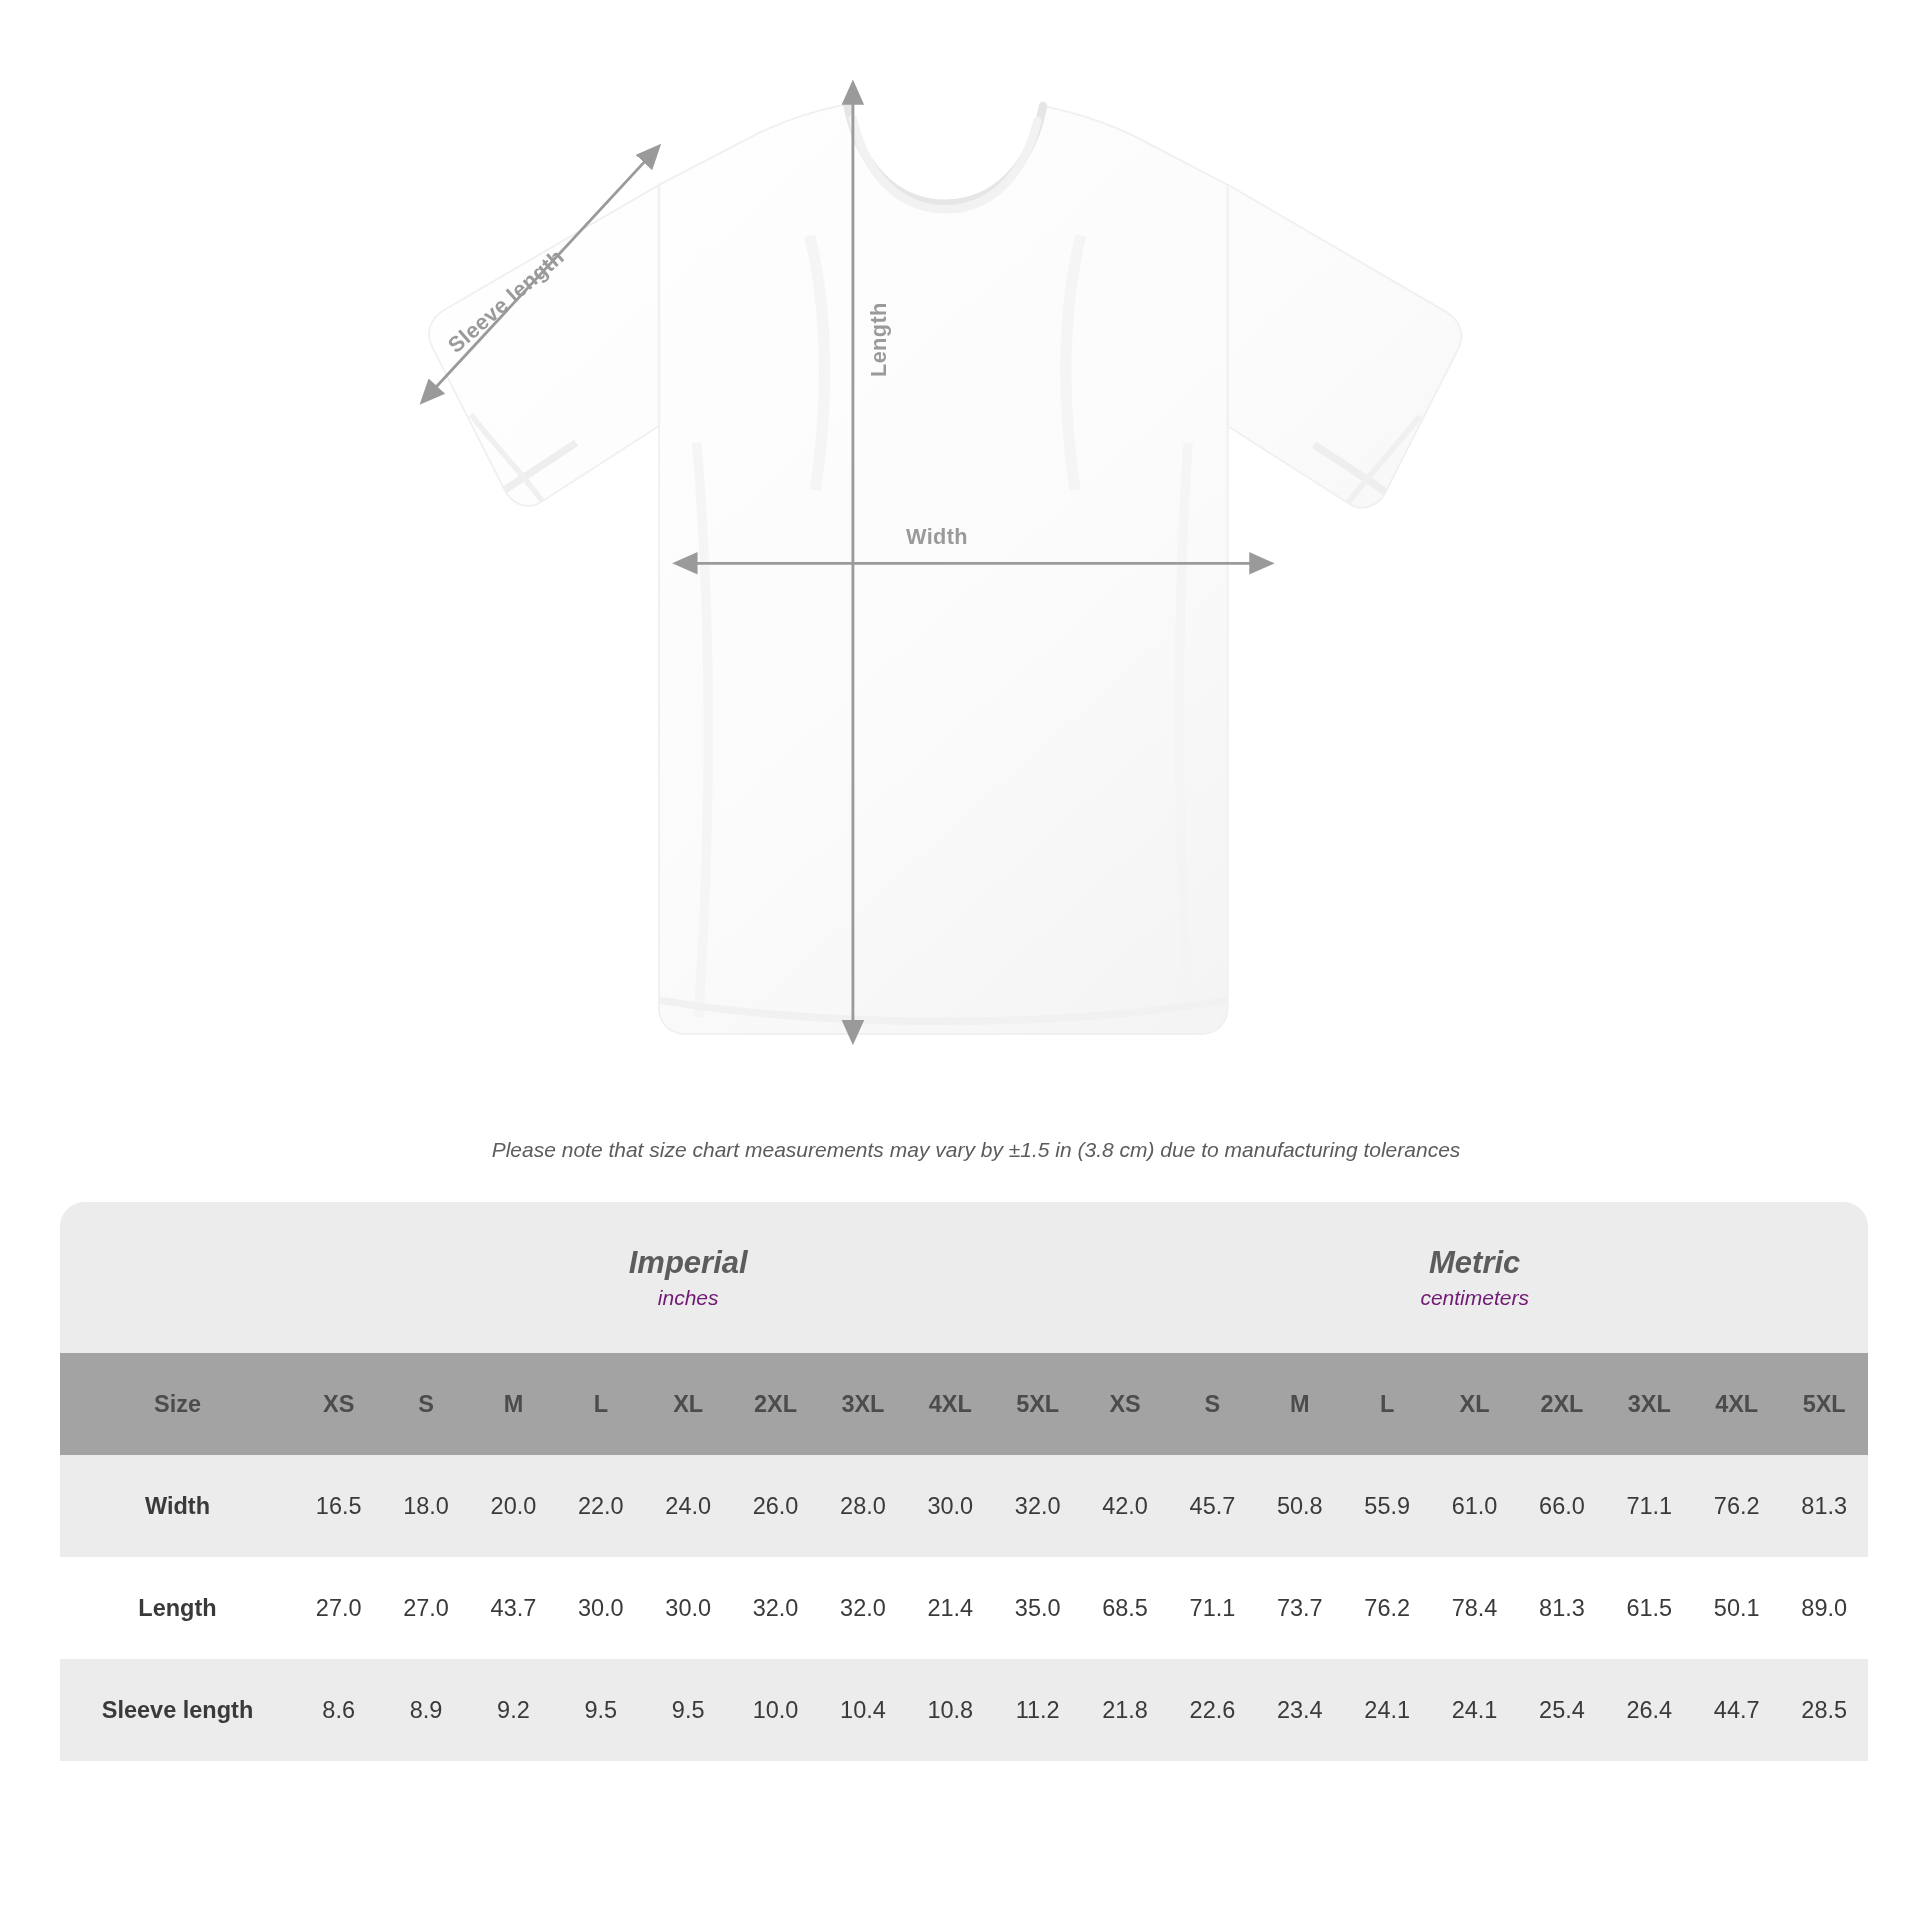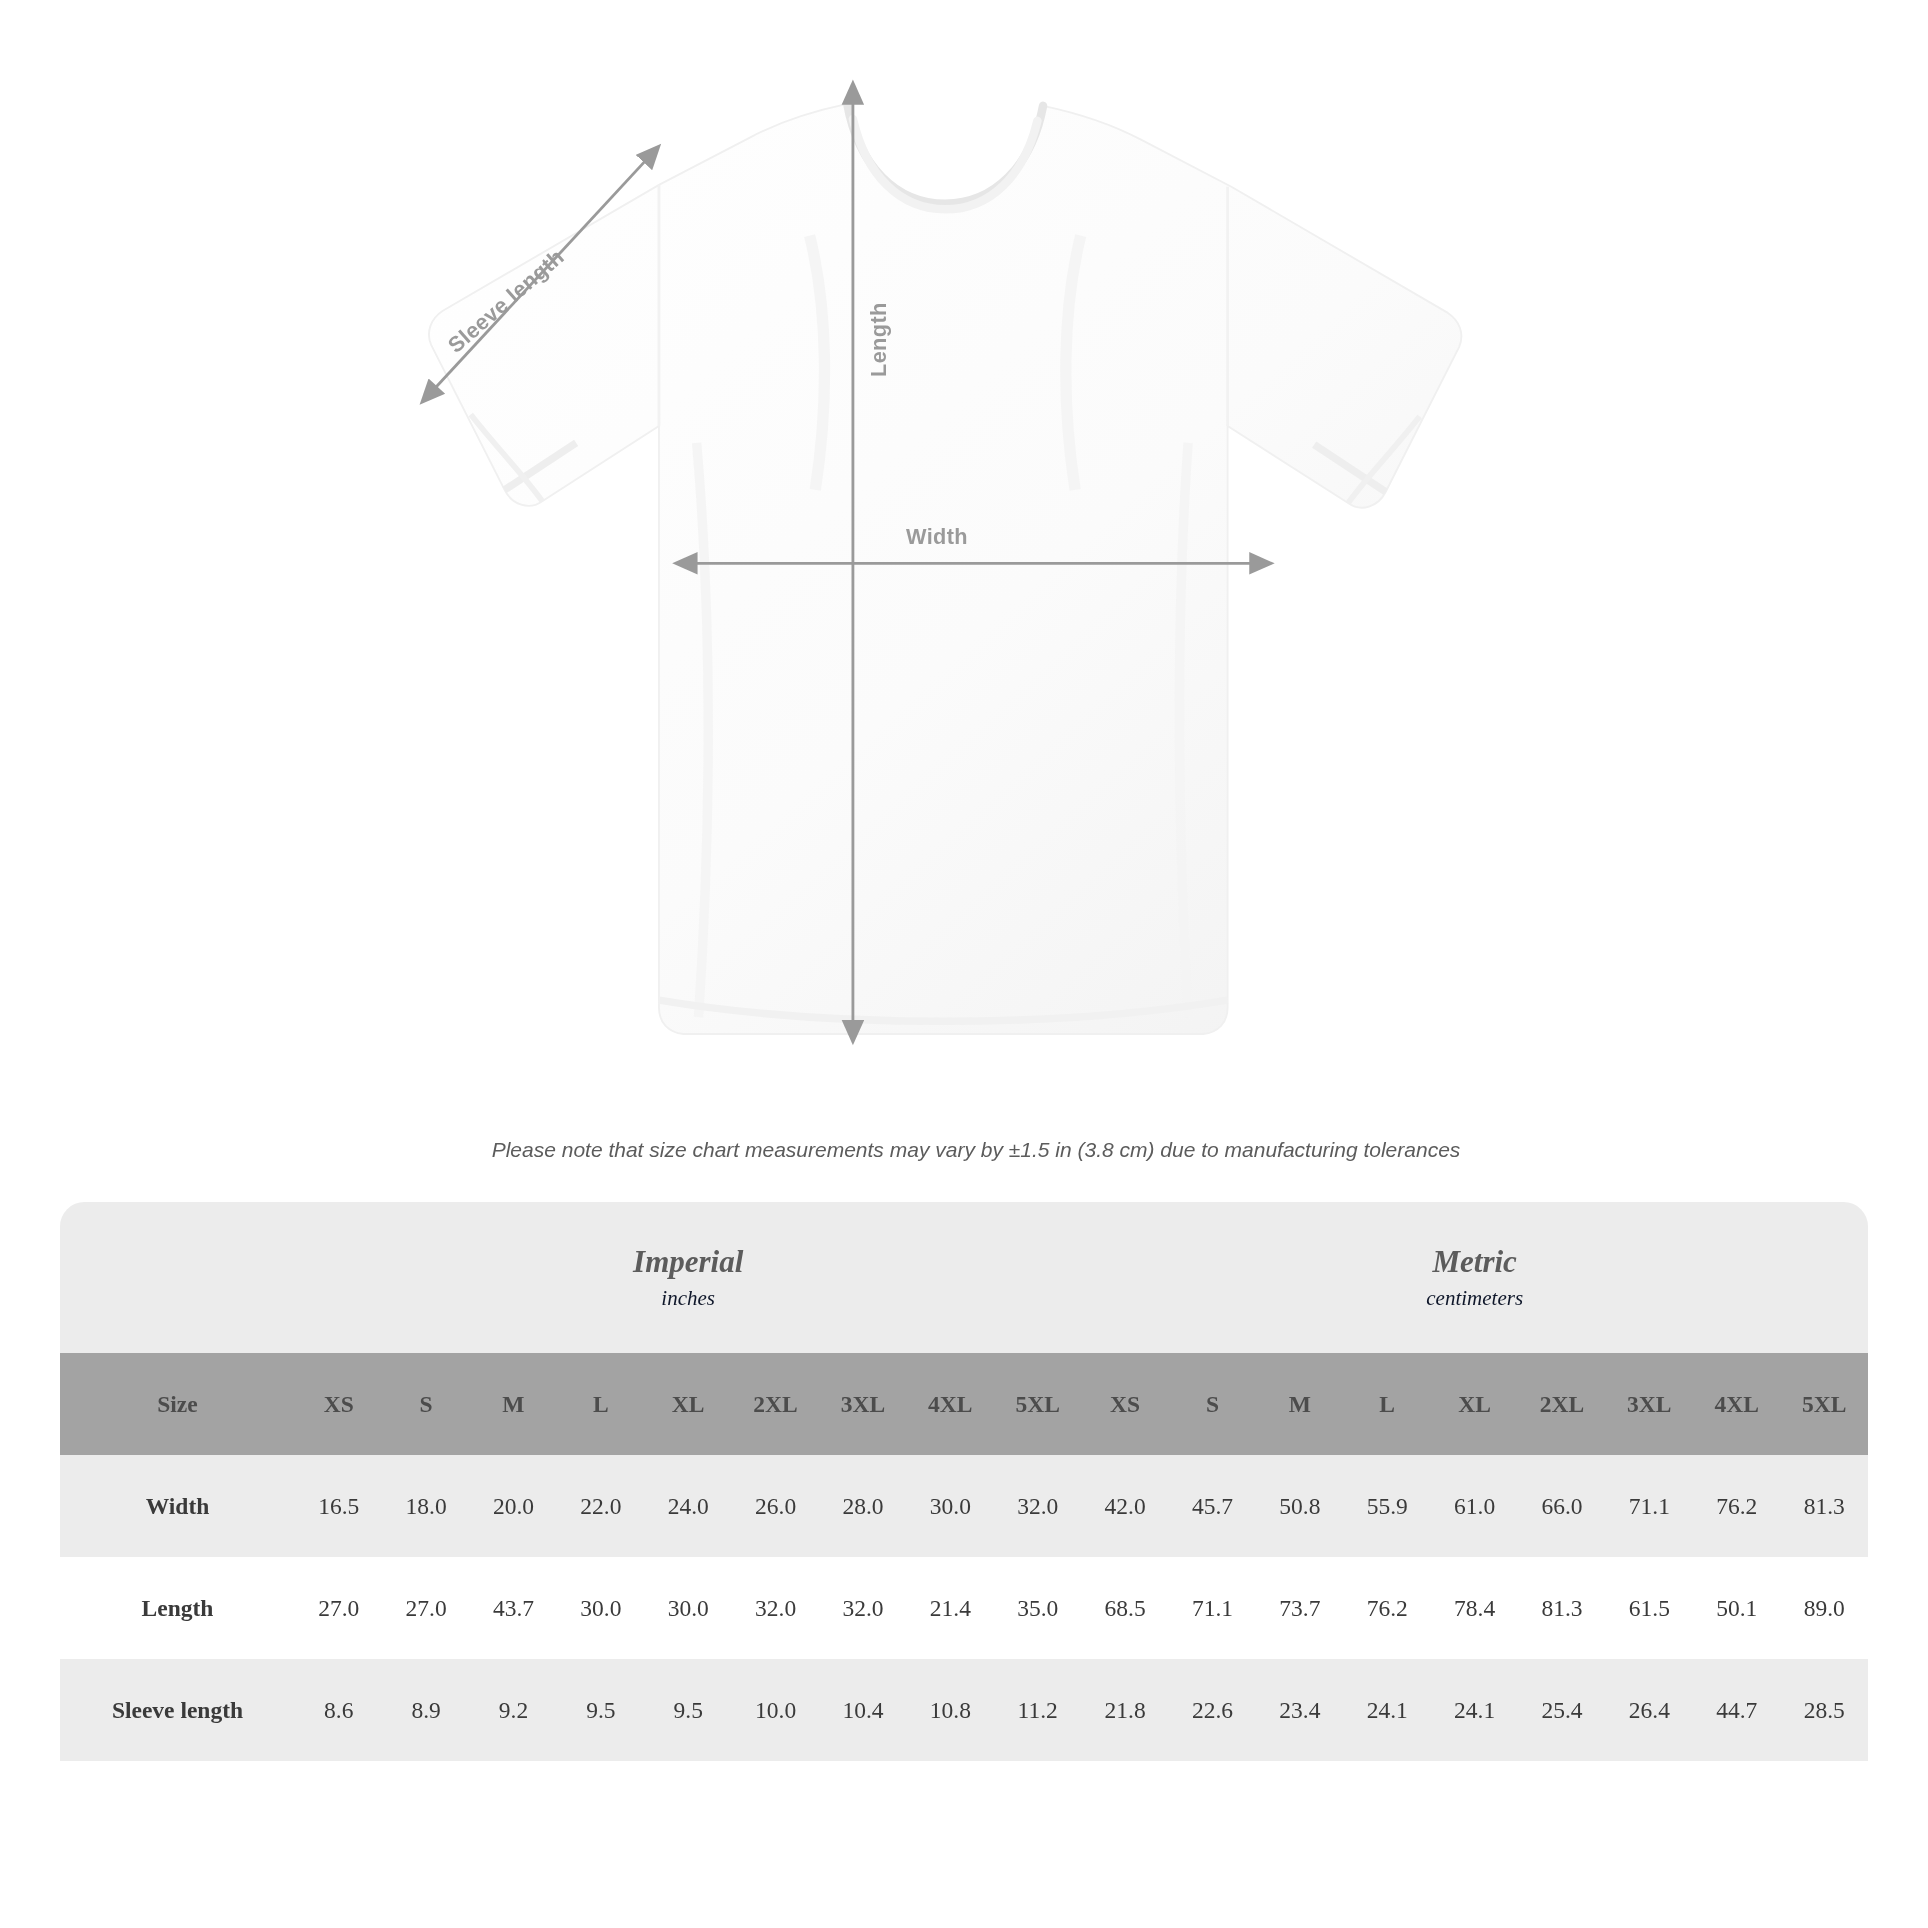--- a/index.html
+++ b/index.html
@@ -63,21 +63,20 @@
     font-style: italic;
     color: #5c5c5c;
     padding-left: 24px;
   }
 
   
   .table-wrap {
     margin: 40px 60px 3px 60px;
     border-radius: 24.5px 24.5px 0 0;
     overflow: hidden;
-    font-family: Liberation Serif, serif;
   }
   table.size-table {
     width: 100%;
     border-collapse: collapse;
     table-layout: fixed;
   }
   table.size-table td, table.size-table th {
     text-align: center;
     vertical-align: middle;
     border: none;
@@ -90,21 +89,21 @@
   .unit-name {
     font-size: 31px;
     font-weight: bold;
     font-style: italic;
     color: #5c5c5c;
     line-height: 1.15;
   }
   .unit-sub {
     font-size: 21px;
     font-style: italic;
-    color: #0f172a;
+    color: #701a75;
     margin-top: 5.6px;
   }
   .size-head-row td {
     background: #a3a3a3;
     height: 102px;
     font-size: 23.5px;
     font-weight: bold;
     color: #4c4c4c;
   }
   .row-label {

